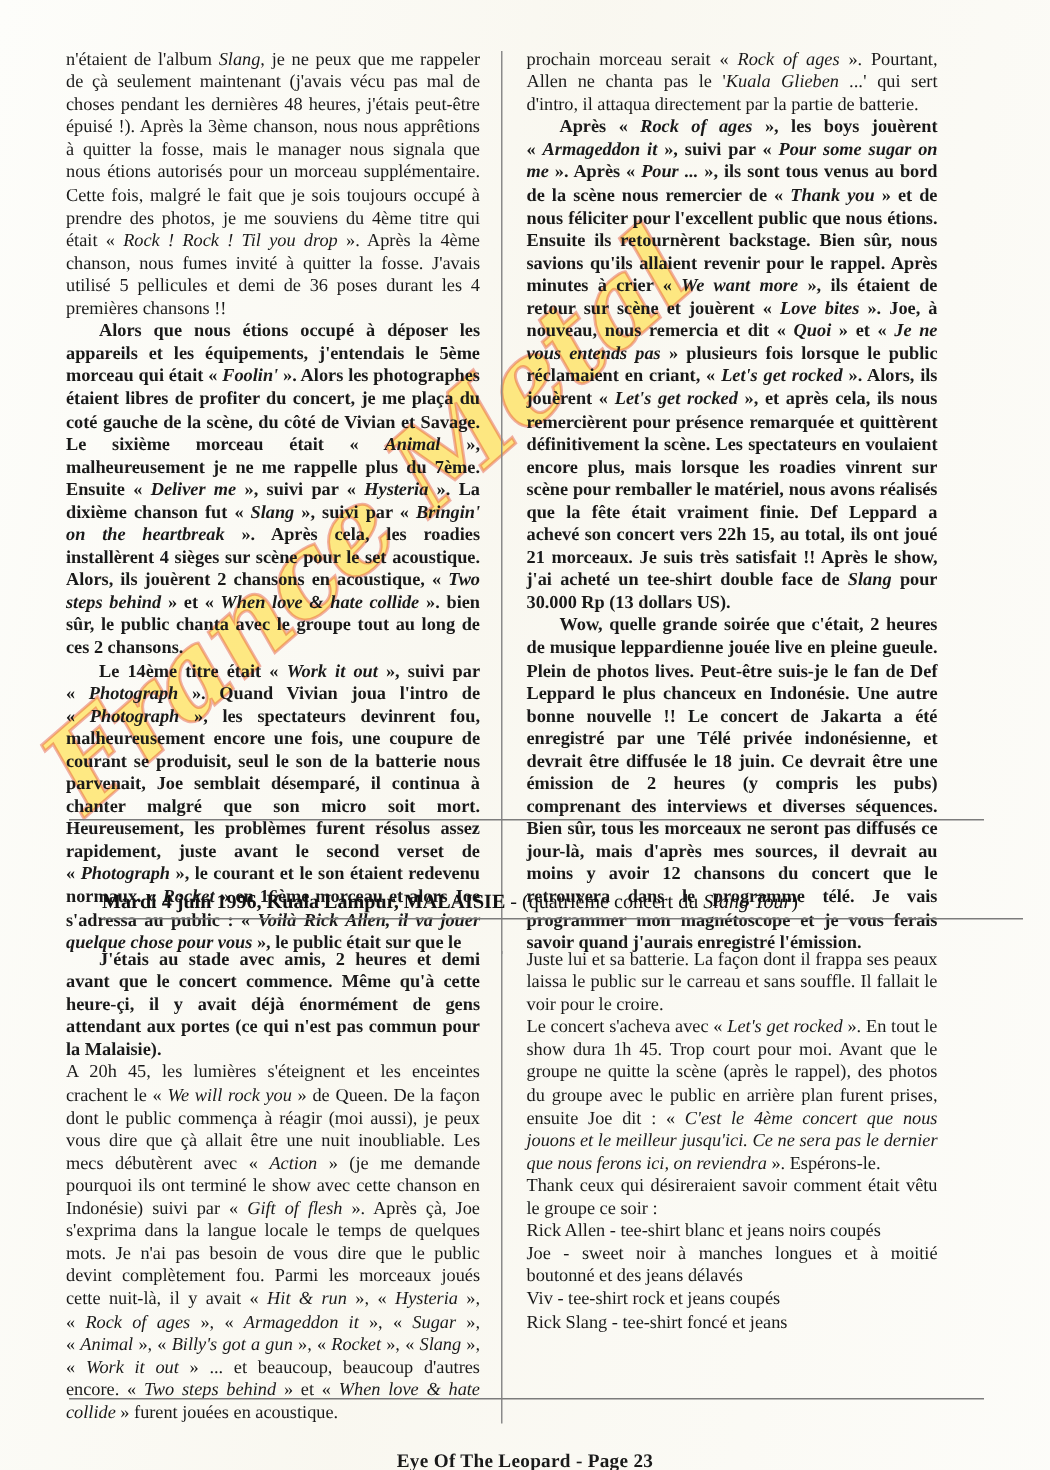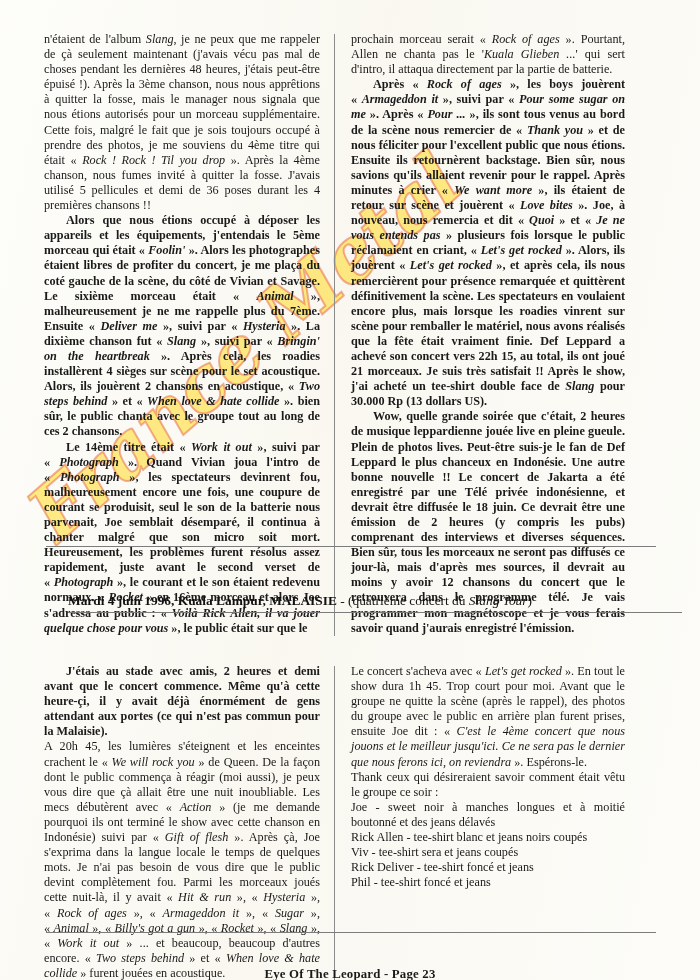--- a/index.html
+++ b/index.html
@@ -175,38 +175,38 @@
       </div>
     </div>
 
     <hr class="rule" style="top:546px;">
 
     <div class="heading-block" style="top:592px;margin-left:24px;">
       <div class="heading-text"><span>Mardi 4 juin 1996, Kuala Lampur, MALAISIE</span><span class="normal"> - </span><span class="normal">(quatrième concert du </span><span class="ital">Slang Tour</span><span class="normal">)</span></div>
       <div class="heading-underline"></div>
     </div>
 
-    <div class="section" style="top:664px;">
+    <div class="section" style="top:632px;">
       <div class="columns">
 
         <div class="col left">
           <p class="body indent">J'étais au stade avec amis, 2 heures et demi avant que le concert commence. Même qu'à cette heure-çi, il y avait déjà énormément de gens attendant aux portes (ce qui n'est pas commun pour la Malaisie).</p>
           <p class="body">A 20h 45, les lumières s'éteignent et les enceintes crachent le «&nbsp;<i>We will rock you</i>&nbsp;» de Queen. De la façon dont le public commença à réagir (moi aussi), je peux vous dire que çà allait être une nuit inoubliable. Les mecs débutèrent avec «&nbsp;<i>Action</i>&nbsp;» (je me demande pourquoi ils ont terminé le show avec cette chanson en Indonésie) suivi par «&nbsp;<i>Gift of flesh</i>&nbsp;». Après çà, Joe s'exprima dans la langue locale le temps de quelques mots. Je n'ai pas besoin de vous dire que le public devint complètement fou. Parmi les morceaux joués cette nuit-là, il y avait «&nbsp;<i>Hit &amp; run</i>&nbsp;», «&nbsp;<i>Hysteria</i>&nbsp;», «&nbsp;<i>Rock of ages</i>&nbsp;», «&nbsp;<i>Armageddon it</i>&nbsp;», «&nbsp;<i>Sugar</i>&nbsp;», «&nbsp;<i>Animal</i>&nbsp;», «&nbsp;<i>Billy's got a gun</i>&nbsp;», «&nbsp;<i>Rocket</i>&nbsp;», «&nbsp;<i>Slang</i>&nbsp;», «&nbsp;<i>Work it out</i>&nbsp;» ... et beaucoup, beaucoup d'autres encore. «&nbsp;<i>Two steps behind</i>&nbsp;» et «&nbsp;<i>When love &amp; hate collide</i>&nbsp;» furent jouées en acoustique.</p>
         </div>
 
         <div class="col-divider"></div>
 
         <div class="col right">
+          <p class="body">Juste lui et sa batterie. La façon dont il frappa ses peaux laissa le public sur le carreau et sans souffle. Il fallait le voir pour le croire.</p>
           <p class="body">Le concert s'acheva avec «&nbsp;<i>Let's get rocked</i>&nbsp;». En tout le show dura 1h 45. Trop court pour moi. Avant que le groupe ne quitte la scène (après le rappel), des photos du groupe avec le public en arrière plan furent prises, ensuite Joe dit : «&nbsp;<i>C'est le 4ème concert que nous jouons et le meilleur jusqu'ici. Ce ne sera pas le dernier que nous ferons ici, on reviendra</i>&nbsp;». Espérons-le.</p>
           <p class="body">Thank ceux qui désireraient savoir comment était vêtu le groupe ce soir :</p>
+          <p class="body">Rick Allen - tee-shirt blanc et jeans noirs coupés</p>
           <p class="body">Joe - sweet noir à manches longues et à moitié boutonné et des jeans délavés</p>
-          <p class="body">Rick Allen - tee-shirt blanc et jeans noirs coupés</p>
-          <p class="body">Viv - tee-shirt sera et jeans coupés</p>
-          <p class="body">Rick Deliver - tee-shirt foncé et jeans</p>
-          <p class="body">Phil - tee-shirt foncé et jeans</p>
+          <p class="body">Viv - tee-shirt rock et jeans coupés</p>
+          <p class="body">Rick Slang - tee-shirt foncé et jeans</p>
         </div>
 
       </div>
     </div>
 
     <hr class="rule" style="top:932px;">
 
     <div class="footer" style="top:944px;">Eye Of The Leopard - Page 23</div>
 
   </div>

